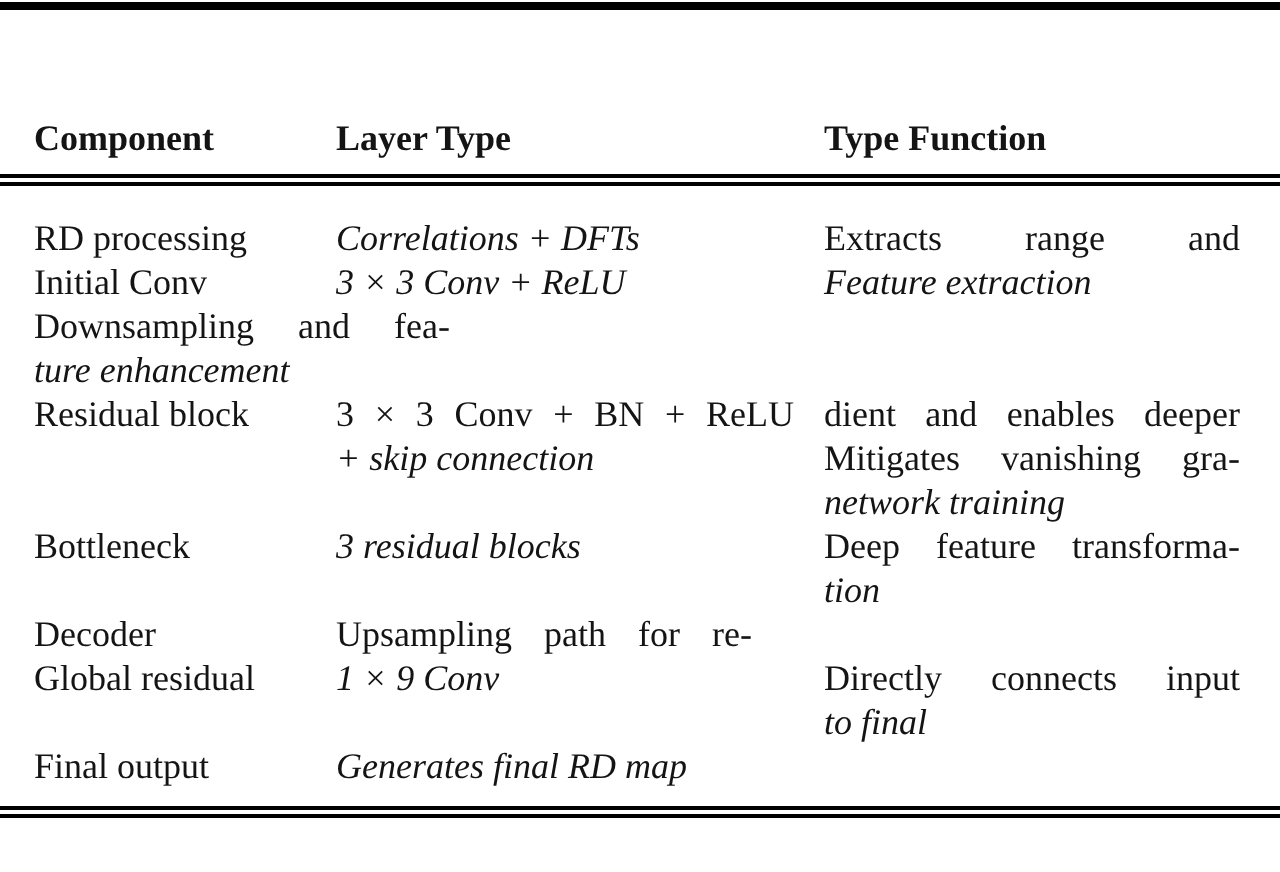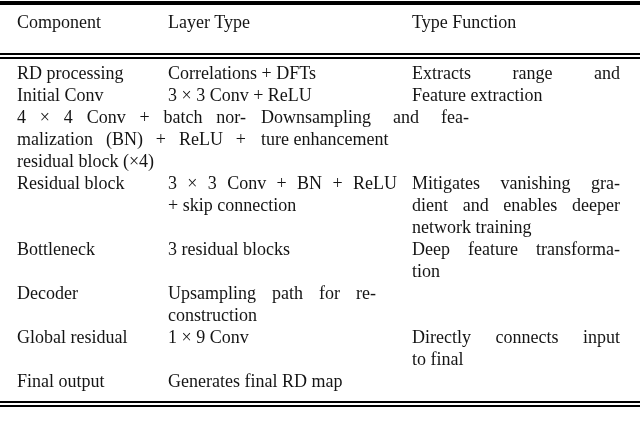--- a/index.html
+++ b/index.html
@@ -31,26 +31,26 @@
     display: flex;
     align-items: flex-start;
     padding-left: 17px;
     font-size: 18px;
     line-height: 22px;
   }
   .c1 { width: 151px; box-sizing: border-box; padding-right: 6px; }
   .c2 { width: 244px; box-sizing: border-box; padding-right: 15px; }
   .c3 { width: 228px; box-sizing: border-box; padding-right: 20px; }
 
-  .header-row { padding-top: 6px; padding-bottom: 20px; font-weight: normal; }
-  .tbody { padding-top: 3px; }
+  .header-row { padding-top: 6px; padding-bottom: 7px; font-weight: bold; margin-top: 47px; }
+  .tbody { padding-top: 15px; }
 
   
   .tline { text-align: justify; text-align-last: justify; }
-  .tline.last { text-align-last: left; }
+  .tline.last { text-align-last: left; font-style: italic; }
 </style>
 </head>
 <body>
 
 <div class="paper-table">
 
   <div class="rule-top"></div>
 
   <div class="trow header-row">
     <div class="c1">Component</div>
@@ -76,60 +76,54 @@
       <div class="c1">Initial Conv</div>
       <div class="c2">
           <div class="tline last">3 × 3 Conv + ReLU</div>
         </div>
       <div class="c3">
           <div class="tline last">Feature extraction</div>
         </div>
     </div>
 
     <div class="trow">
-      <div class="c2">
-          <div class="tline">4 × 4 Conv + batch nor-</div>
-          <div class="tline">malization (BN) + ReLU +</div>
-          <div class="tline last">residual block (×4)</div>
-        </div>
       <div class="c3">
           <div class="tline">Downsampling and fea-</div>
           <div class="tline last">ture enhancement</div>
         </div>
     </div>
 
     <div class="trow">
       <div class="c1">Residual block</div>
       <div class="c2">
           <div class="tline">3 × 3 Conv + BN + ReLU</div>
           <div class="tline last">+ skip connection</div>
         </div>
       <div class="c3">
+          <div class="tline">dient and enables deeper</div>
           <div class="tline">Mitigates vanishing gra-</div>
-          <div class="tline">dient and enables deeper</div>
           <div class="tline last">network training</div>
         </div>
     </div>
 
     <div class="trow">
       <div class="c1">Bottleneck</div>
       <div class="c2">
           <div class="tline last">3 residual blocks</div>
         </div>
       <div class="c3">
           <div class="tline">Deep feature transforma-</div>
           <div class="tline last">tion</div>
         </div>
     </div>
 
     <div class="trow">
       <div class="c1">Decoder</div>
       <div class="c3">
           <div class="tline">Upsampling path for re-</div>
-          <div class="tline last">construction</div>
         </div>
     </div>
 
     <div class="trow">
       <div class="c1">Global residual</div>
       <div class="c2">
           <div class="tline last">1 × 9 Conv</div>
         </div>
       <div class="c3">
           <div class="tline">Directly connects input</div>

